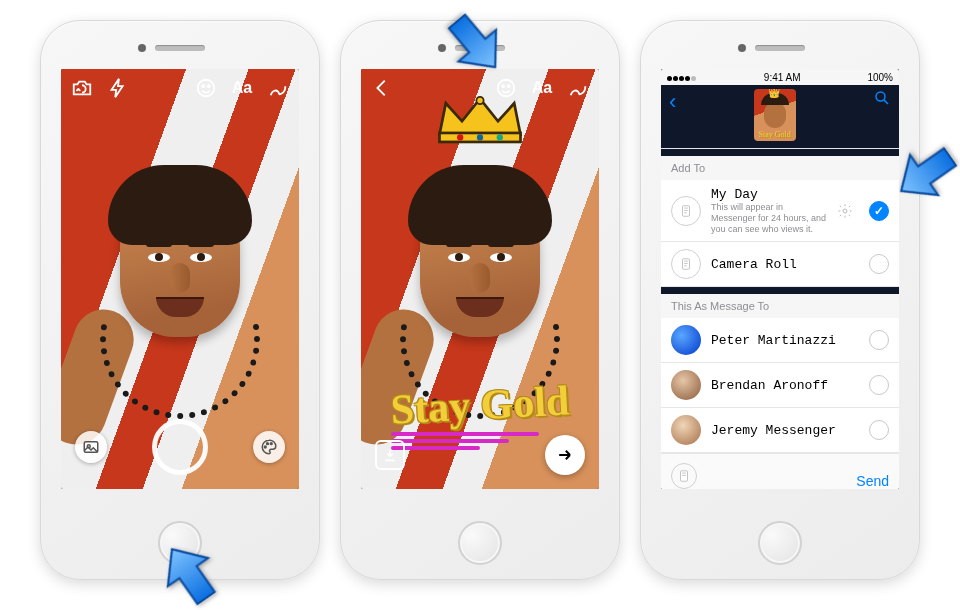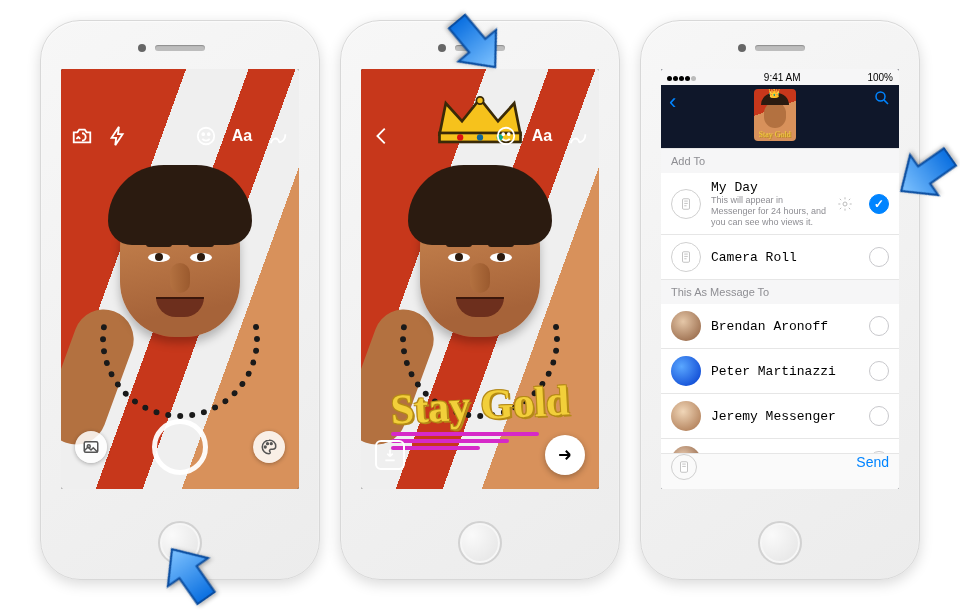--- a/index.html
+++ b/index.html
@@ -107,21 +107,21 @@
     transform: rotate(20deg);
   }
 
   
   .camtop {
     position:absolute; top:8px; left:10px; right:10px;
     display:flex; justify-content:space-between; align-items:center;
     color:#fff;
   }
   .camtop .grp { display:flex; gap:14px; align-items:center; }
-  .ic { width:22px; height:22px; display:flex; align-items:center; justify-content:center;margin-top:48px; }
+  .ic { width:22px; height:22px; display:flex; align-items:center; justify-content:center; }
   .ic svg { width:100%; height:100%; stroke:#fff; fill:none; stroke-width:2; }
 
   
   .cambot {
     position:absolute; bottom:14px; left:14px; right:14px;
     display:flex; justify-content:space-between; align-items:center;
   }
   .circbtn {
     width:32px; height:32px; border-radius:50%; background:rgba(255,255,255,.85);
     display:flex; align-items:center; justify-content:center;
@@ -189,21 +189,21 @@
     width:42px;height:52px;border-radius:4px;margin:0 auto;
     background:linear-gradient(160deg,#c7371b 0 40%, #d8915b 40% 100%);
     position:relative; overflow:hidden;
   }
   .thumb .mini{position:absolute;inset:0;display:flex;flex-direction:column;align-items:center;justify-content:flex-end;}
   .thumb .mhead{width:22px;height:26px;border-radius:11px;background:#b37140;margin-bottom:2px;}
   .thumb .mhair{position:absolute;top:4px;width:28px;height:12px;border-radius:14px 14px 0 0;background:#2b1b10;}
   .thumb .mcrown{position:absolute;top:-2px;font-size:10px;}
   .thumb .mtext{font-family:cursive;font-size:8px;color:#f2cf3a;text-shadow:1px 1px 0 #b58a16;margin-bottom:2px;}
 
-  .sect{font-size:11px;color:#8e8e93;padding:6px 10px;background:#f6f6f7;}
+  .sect{font-size:11px;color:#8e8e93;padding:6px 10px;background:#f6f6f7;margin-top:7px;}
   .item{
     background:#fff;border-bottom:1px solid var(--light-border);
     display:flex;align-items:center;padding:7px 10px;gap:10px;min-height:40px;
   }
   .item .av{
     width:30px;height:30px;border-radius:50%;flex-shrink:0;
   }
   .docav{
     width:30px;height:30px;border-radius:50%;border:1px solid #d0d0d0;
     display:flex;align-items:center;justify-content:center;flex-shrink:0;
@@ -214,21 +214,21 @@
   .item .sub{font-size:9px;color:#8e8e93;line-height:1.2;}
   .radio{width:20px;height:20px;border-radius:50%;border:1.5px solid #c8c8cc;flex-shrink:0;}
   .radio.on{background:var(--blue);border-color:var(--blue);display:flex;align-items:center;justify-content:center;}
   .radio.on::after{content:"✓";color:#fff;font-size:12px;font-weight:700;}
   .gear{width:16px;height:16px;margin-right:6px;}
   .gear svg{width:100%;height:100%;stroke:#bbb;fill:none;stroke-width:1.5;}
 
   .sendbar{
     position:absolute;bottom:0;left:0;right:0;height:36px;
     background:#fafafa;border-top:1px solid var(--light-border);
-    display:flex;align-items:flex-start;justify-content:space-between;padding:0 10px;
+    display:flex;align-items:flex-end;justify-content:space-between;padding:0 10px;
   }
   .sendbar .docav{width:26px;height:26px;}
   .sendlbl{color:var(--blue);font-size:14px;font-weight:500;}
 
   
   .arrow{position:absolute;width:70px;height:70px;}
   .arrow svg{width:100%;height:100%;filter:drop-shadow(1px 2px 2px rgba(0,0,0,.3));}
 
   
   .av0{background:radial-gradient(circle at 40% 35%,#e5c7a8,#8b5a3a);}
@@ -467,30 +467,30 @@
           </div>
           <div class="txt">
             <div class="title">Camera Roll</div>
           </div>
           <div class="radio"></div>
         </div>
 
         <div class="sect">This As Message To</div>
 
         <div class="item">
+          <div class="av av1"></div>
+          <div class="txt">
+              <div class="title">Peter Martinazzi</div>
+            </div>
+          <div class="radio"></div>
+        </div>
+        <div class="item">
           <div class="av av0"></div>
           <div class="txt">
               <div class="title">Brendan Aronoff</div>
-            </div>
-          <div class="radio"></div>
-        </div>
-        <div class="item">
-          <div class="av av1"></div>
-          <div class="txt">
-              <div class="title">Peter Martinazzi</div>
             </div>
           <div class="radio"></div>
         </div>
         <div class="item">
           <div class="av av2"></div>
           <div class="txt">
               <div class="title">Jeremy Messenger</div>
             </div>
           <div class="radio"></div>
         </div>

